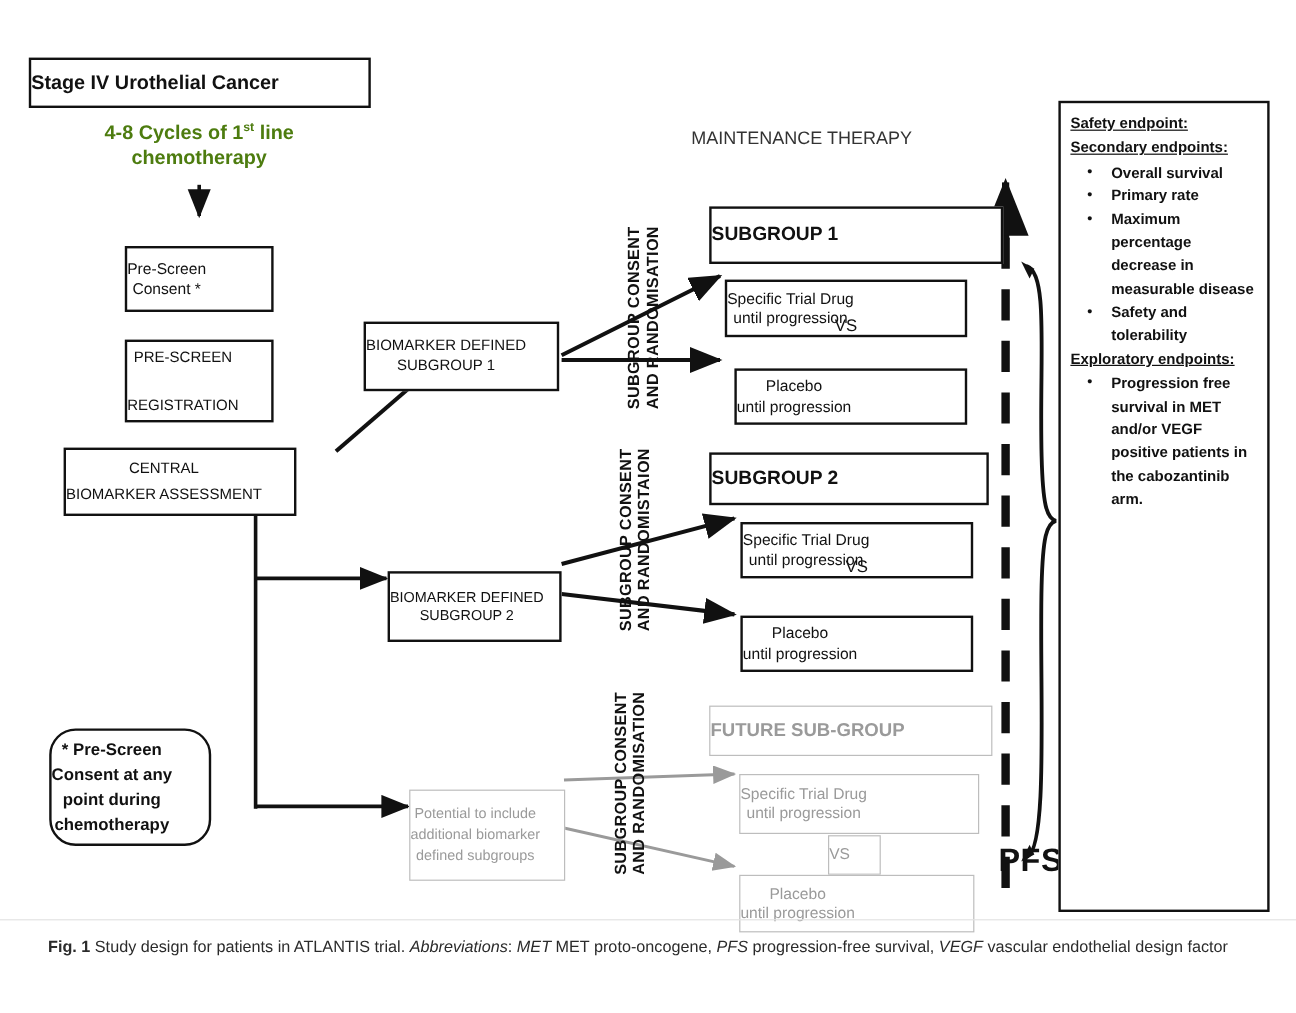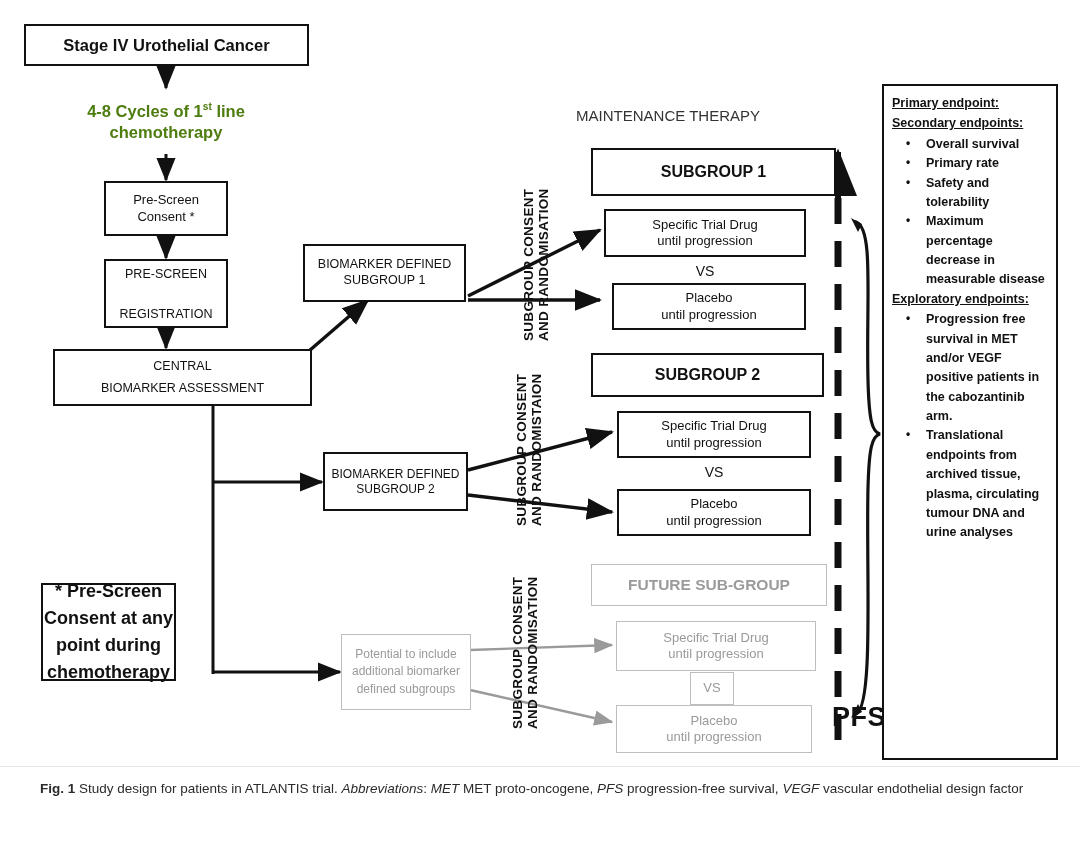--- a/index.html
+++ b/index.html
@@ -15,24 +15,25 @@
     overflow:hidden;
   }
   
   .bx{
     position:absolute;
     box-sizing:border-box;
     border:2.5px solid #111;
     background:#fff;
     display:flex;
     align-items:center;
-    justify-content:center;
+    justify-content:flex-start;
     text-align:center;
     line-height:1.25;
     color:#111;
+    margin-top:24px;
   }
   .bx.thin{border-width:2px;}
   .bx.grey{
     border:1.5px solid #bdbdbd;
     color:#9a9a9a;
   }
   .lbl{position:absolute;text-align:center;line-height:1.3;color:#4d7c0f;}
   .bold{font-weight:bold;}
   .vert{
     position:absolute;
@@ -173,42 +174,42 @@
     <span>Pre-Screen
 Consent *</span>
   </div>
 
   <div class="bx" style="left:104px;top:259px;width:124px;height:69px;font-size:12.5px;white-space:pre-line;line-height:1.6;">
     <span>PRE-SCREEN
 
 REGISTRATION</span>
   </div>
 
-  <div class="bx" style="left:53px;top:349px;width:259px;height:57px;font-size:12.5px;white-space:pre-line;line-height:1.7;">
+  <div class="bx" style="left:53px;top:349px;width:194px;height:57px;font-size:12.5px;white-space:pre-line;line-height:1.7;">
     <span>CENTRAL
 BIOMARKER  ASSESSMENT</span>
   </div>
 
   <div class="bx" style="left:303px;top:244px;width:163px;height:58px;font-size:12.5px;white-space:pre-line;">
     <span>BIOMARKER  DEFINED
 SUBGROUP 1</span>
   </div>
 
   <div class="bx" style="left:323px;top:452px;width:145px;height:59px;font-size:12px;white-space:pre-line;">
     <span>BIOMARKER  DEFINED
 SUBGROUP 2</span>
   </div>
 
   <div class="bx grey" style="left:341px;top:634px;width:130px;height:76px;font-size:12px;white-space:pre-line;line-height:1.45;">
     <span>Potential to include
 additional biomarker
 defined subgroups</span>
   </div>
 
-  <div class="bx" style="left:41px;top:583px;width:135px;height:98px;font-size:18px;white-space:pre-line;line-height:1.5;font-weight:bold;">
+  <div class="bx" style="left:41px;top:583px;width:135px;height:98px;font-size:14px;white-space:pre-line;line-height:1.5;font-weight:bold;border-radius:22px;">
     <span>* Pre-Screen
 Consent at any
 point during
 chemotherapy</span>
   </div>
 
   <div class="lbl" style="left:510px;top:106px;width:250px;font-size:15px;color:#333;text-align:right;">
     <span>MAINTENANCE THERAPY</span>
   </div>
 
@@ -268,31 +269,30 @@
   <div class="bx grey" style="left:616px;top:705px;width:196px;height:48px;font-size:13px;white-space:pre-line;">
     <span>Placebo
 until progression</span>
   </div>
 
   <div class="pfs" style="left:832px;top:702px;">
     <span>PFS</span>
   </div>
 
   <div id="endpoints">
-      <div class="ep-head">Primary endpoint:</div>
+      <div class="ep-head">Safety endpoint:</div>
       <div class="ep-head">Secondary endpoints:</div>
       <ul class="ep-list">
         <li>Overall survival</li>
         <li>Primary rate</li>
+        <li>Maximum percentage decrease in measurable disease</li>
         <li>Safety and tolerability</li>
-        <li>Maximum percentage decrease in measurable disease</li>
       </ul>
       <div class="ep-head">Exploratory endpoints:</div>
       <ul class="ep-list">
         <li>Progression free survival in MET and/or VEGF positive patients in the cabozantinib arm.</li>
-        <li>Translational endpoints from archived tissue, plasma, circulating tumour DNA and urine analyses</li>
       </ul>
     </div>
 
   <hr class="sep">
   <div id="caption"><span class="fignum">Fig. 1</span><span> Study design for patients in ATLANTIS trial. </span><span class="it">Abbreviations</span><span>: </span><span class="it">MET</span><span> MET proto-oncogene, </span><span class="it">PFS</span><span> progression-free survival, </span><span class="it">VEGF</span><span> vascular endothelial design factor</span></div>
 
 </div>
 
 </body></html>

